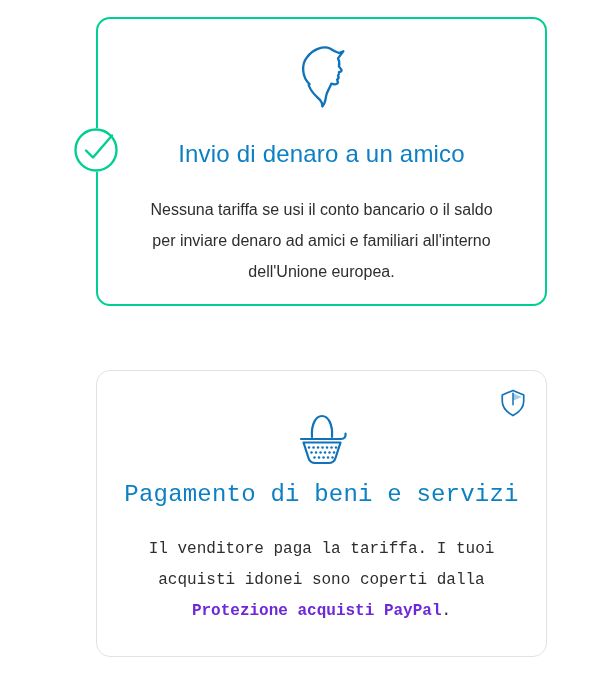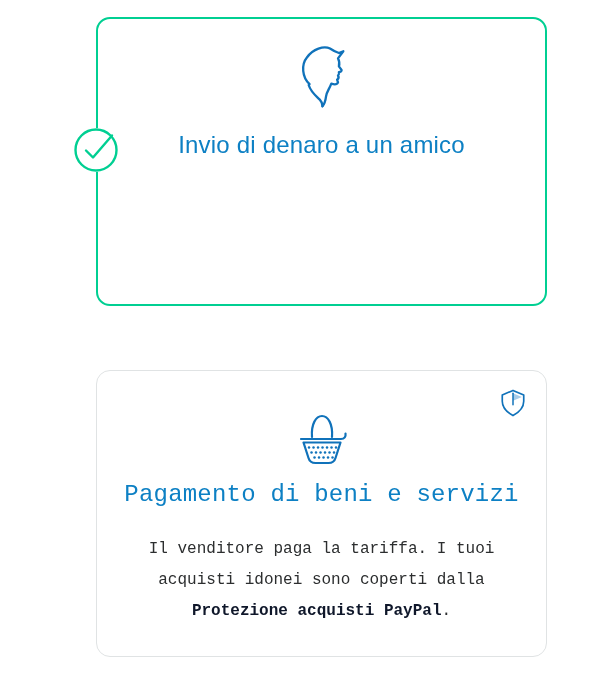--- a/index.html
+++ b/index.html
@@ -31,31 +31,31 @@
 
   .shield-badge {
     position: absolute; top: 17px; right: 19px;
     width: 28px; height: 30px;
   }
 
   .card-title {
     margin: 0; font-weight: 300; font-size: 24px; line-height: 30px;
     color: #0d80c4; letter-spacing: 0.2px;
   }
-  .card-selected .card-title { margin-top: 19px; }
+  .card-selected .card-title { margin-top: 28px; }
   .card-plain .card-title    { margin-top: 15px; }
 
   .card-body {
     margin: 24px auto 0; max-width: 362px;
     font-size: 16px; line-height: 31px; color: #2c2e2f;
   }
   .card-selected .card-body { margin-top: 25px; }
 
   .link {
-    color: #0f172a; font-weight: bold; text-decoration: none; cursor: pointer;
+    color: #6d28d9; font-weight: bold; text-decoration: none; cursor: pointer;
   }
 </style>
 </head>
 <body>
 
 <div class="page">
 
   <section class="card card-selected">
 
     <div class="check-badge">
@@ -84,20 +84,21 @@
                    C 31 64 30 68 27.5 71"></path>
           <path d="M 12 47
                    C 14.5 55 20 59 24.5 63.5
                    C 26.5 65.5 27.5 68 27.5 71"></path>
         </g>
       </svg>
     </div>
 
     <h2 class="card-title">Invio di denaro a un amico</h2>
 
+    <p class="card-body">Nessuna tariffa se usi il conto bancario o il saldo per inviare denaro ad amici e familiari all'interno dell'Unione europea.</p>
   </section>
 
   <section class="card card-plain">
 
     <div class="shield-badge">
       <svg width="28" height="30" viewBox="0 0 30 32" aria-hidden="true">
         <path d="M 15 5.5 L 24.5 9.5 L 15 13.5 Z" fill="#a6cbe8" stroke="none"></path>
         <path d="M 15 2.5 L 26.5 7.5 L 26.5 14 C 26.5 21 22 25.5 15 29.5 C 8 25.5 3.5 21 3.5 14 L 3.5 7.5 Z" fill="none" stroke="#1072ba" stroke-width="1.8" stroke-linejoin="round"></path>
         <path d="M 15 5.5 L 15 18" fill="none" stroke="#1072ba" stroke-width="1.6" stroke-linecap="round"></path>
       </svg>

